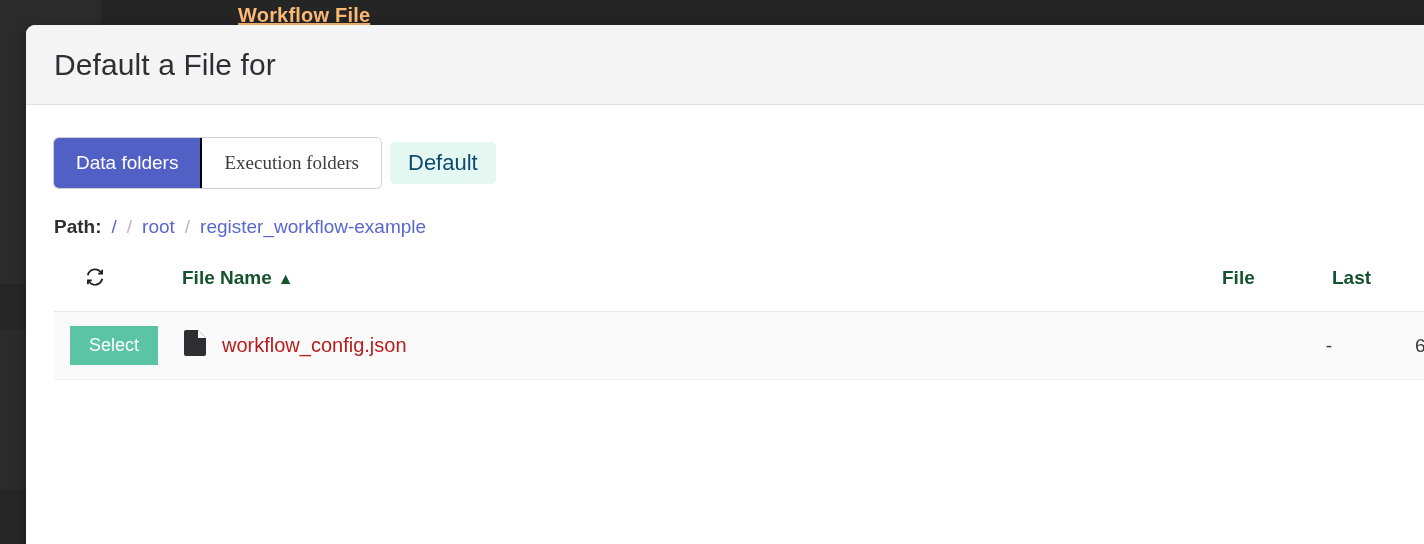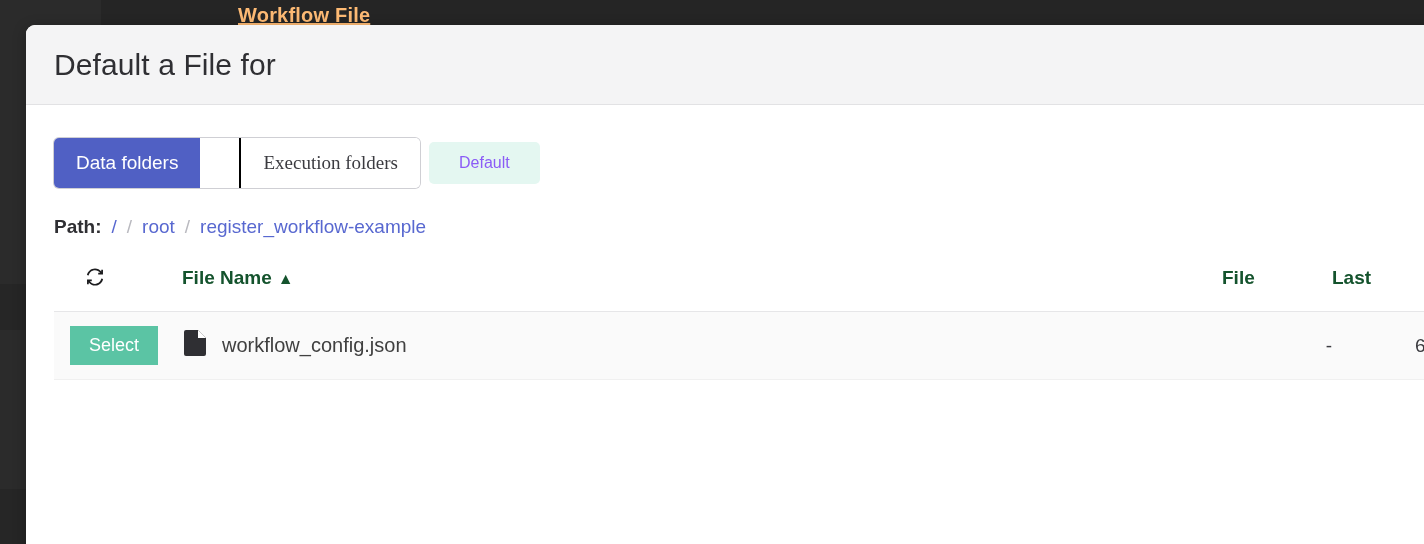--- a/index.html
+++ b/index.html
@@ -82,21 +82,20 @@
   .tabs-row {
     display: flex;
     align-items: center;
     height: 50px;
   }
   .btn-group {
     display: flex;
     border-radius: 5px;
     overflow: hidden;
     box-shadow: 0 0 0 1px #cfcfd4;
-    gap: 39px;
   }
   .tab-btn {
     font-family: "Liberation Sans", sans-serif;
     font-size: 19px;
     border: 0;
     padding: 0 22px;
     height: 50px;
     line-height: 50px;
     background: #ffffff;
     color: #3b3b40;
@@ -107,23 +106,23 @@
     background: #5060c4;
     color: #ffffff;
   }
   .tab-btn + .tab-btn {
     border-left: 2px solid #000000;
     font-family: Liberation Serif, serif;
   }
   #default-badge {
     margin-left: 9px;
     background: #e4f7f1;
-    color: #8b5cf6;
-    font-size: 16px;
-    padding: 0 30px;
+    color: #0c4a6e;
+    font-size: 22px;
+    padding: 0 18px;
     height: 42px;
     line-height: 42px;
     border-radius: 5px;
     white-space: nowrap;
   }
 
   
   #breadcrumb {
     margin-top: 28px;
     font-size: 19px;
@@ -200,21 +199,21 @@
     margin-left: 16px;
   }
 
   .file-cell {
     display: flex;
     align-items: center;
     gap: 16px;
     padding-left: 2px;
   }
   .file-icon { flex: 0 0 auto; display:block; }
-  .file-name { font-size: 20px; color: #404040; }
+  .file-name { font-size: 20px; color: #b91c1c; }
 </style>
 </head>
 <body>
 
 <div id="backdrop">
   <div class="backdrop-band" id="band-top-left2"></div>
   <div class="backdrop-band" id="band-top-right"></div>
   <div class="backdrop-band" id="band-left-top"></div>
   <div class="backdrop-band" id="band-left-mid"></div>
   <div class="backdrop-band" id="band-left-bot"></div>

